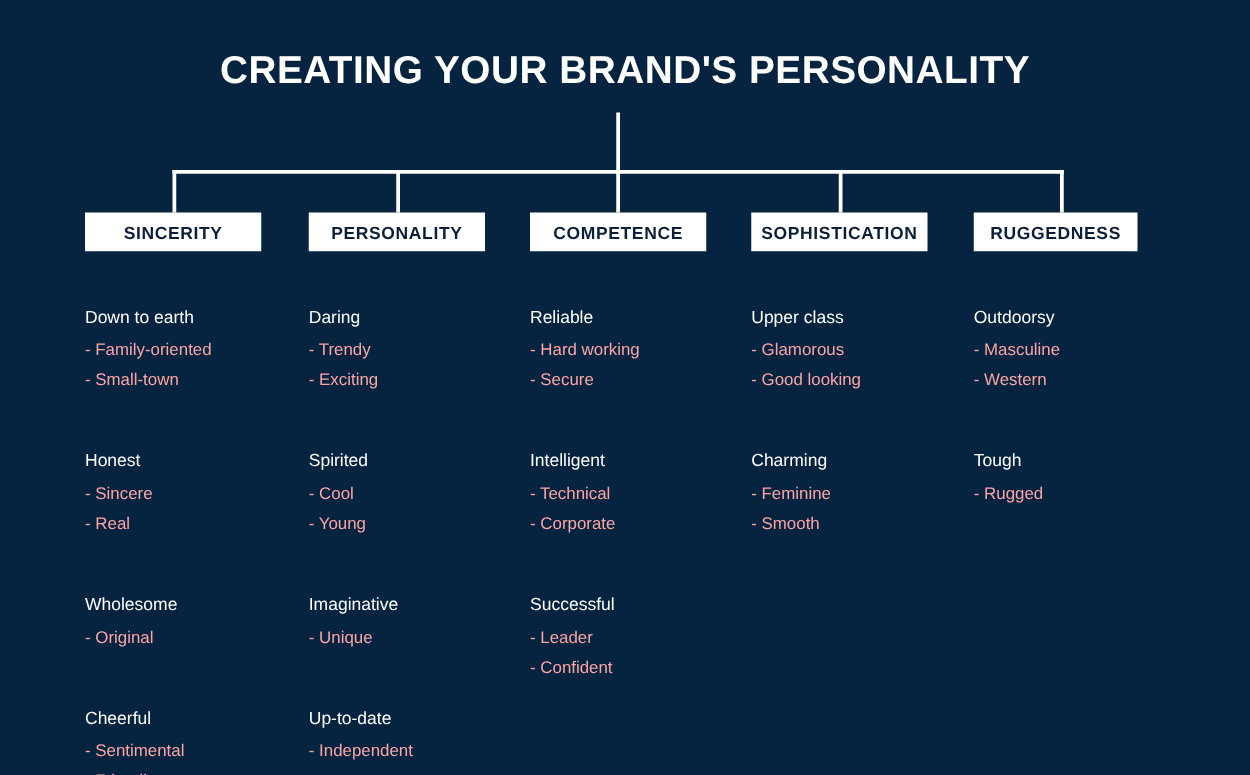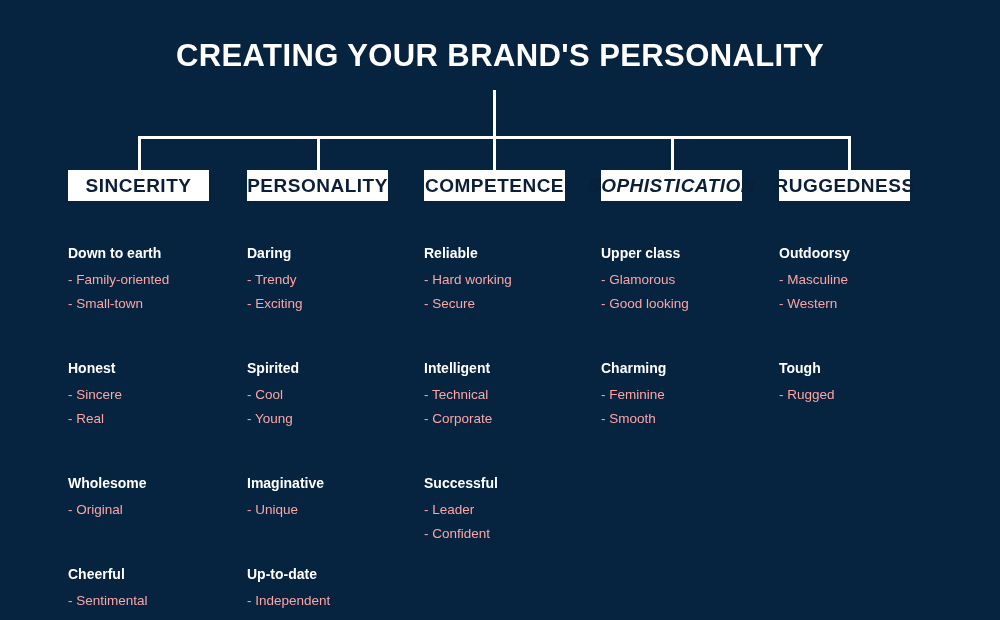--- a/index.html
+++ b/index.html
@@ -90,43 +90,43 @@
   .col-3 { left: 601px; width: 175px; }
   .col-4 { left: 779px; width: 175px; }
 
   .header-box {
     background: #ffffff;
     height: 31px;
     display: flex;
     align-items: center;
     justify-content: center;
     color: #0b2038;
-    font-size: 19px;
+    font-size: 14px;
     font-weight: bold;
     letter-spacing: 0.5px;
     white-space: nowrap;
     padding: 0 6px;
     box-sizing: border-box;
   }
   .box-w-0 { width: 141px; }
   .box-w-1 { width: 141px; }
   .box-w-2 { width: 141px; }
-  .box-w-3 { width: 141px; font-style: italic; }
+  .box-w-3 { width: 141px; }
   .box-w-4 { width: 131px; }
 
   .groups {
     margin-top: 36px;
   }
   .group {
     margin-bottom: 23px;
   }
   .group-title {
     color: #ffffff;
     font-size: 14px;
-    font-weight: bold;
+    font-weight: normal;
     line-height: 20px;
     margin-bottom: 5px;
     white-space: nowrap;
     margin-top: 42px;
   }
   .group-item {
     color: #fca5a5;
     font-size: 13.5px;
     font-weight: normal;
     line-height: 24px;

